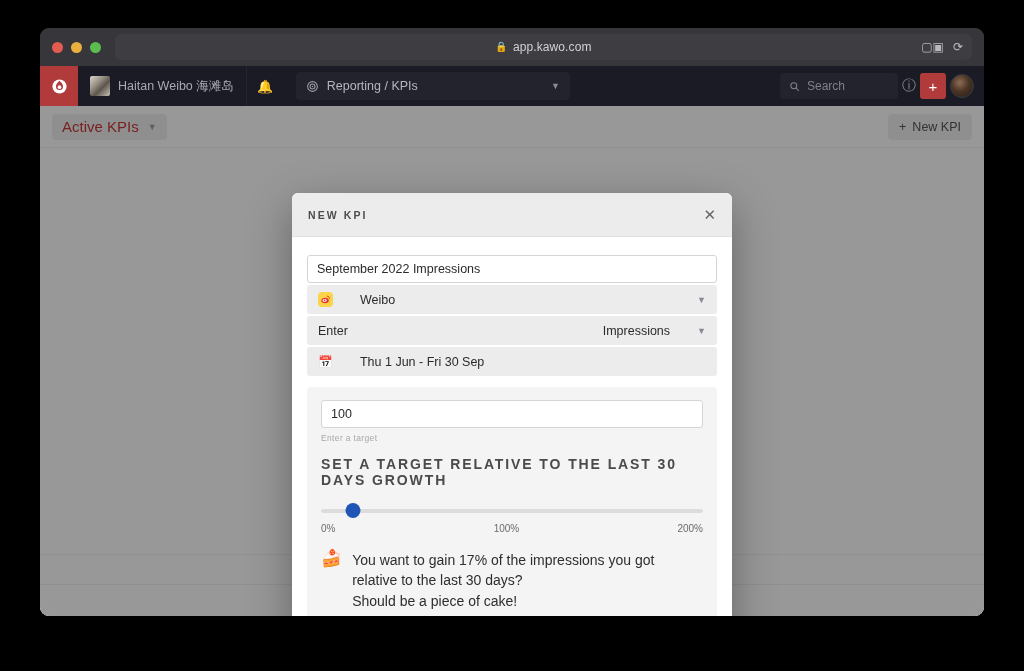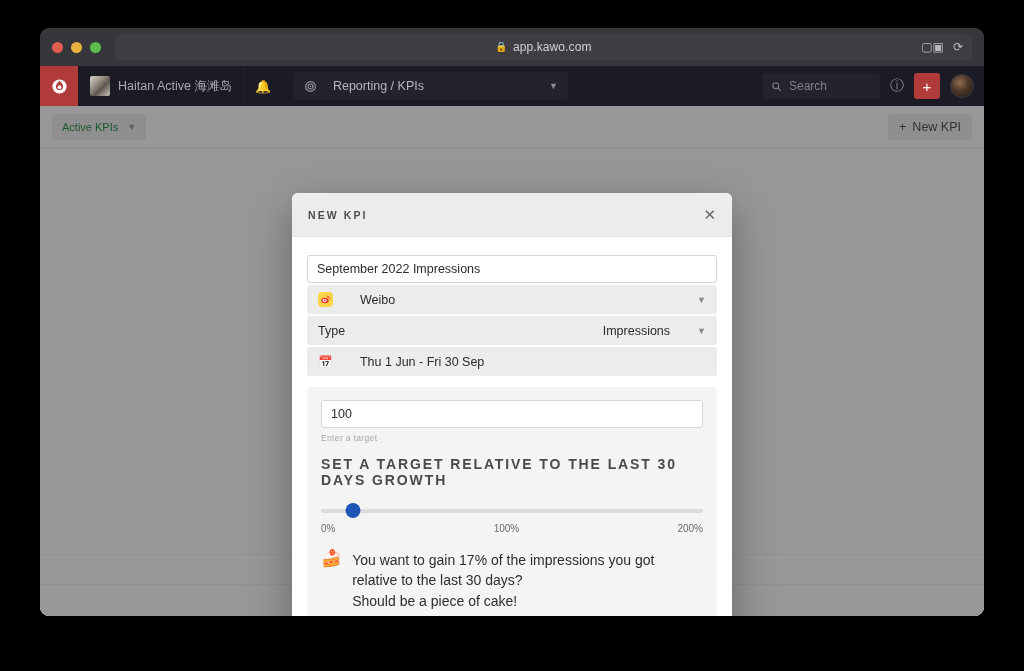--- a/index.html
+++ b/index.html
@@ -99,28 +99,28 @@
     border-left: 1px solid #24242f;
   }
 
   #nav-select {
     margin-left: 12px;
     width: 274px; height: 28px;
     background: #23232e;
     border-radius: 4px;
     display: flex; align-items: center;
     padding: 0 10px;
-    gap: 16px;
+    gap: 8px;
   }
   #nav-select-label { color: #b6b6c0; font-size: 12.5px; flex: 1; }
   .chev { color: #8a8a96; font-size: 9px; }
 
   #header-right {
     margin-left: auto; display: flex; align-items: center; height: 40px;
-    padding-right: 10px; gap: 10px;
+    padding-right: 10px; gap: 4px;
   }
   #search-box {
     width: 118px; height: 26px;
     background: #23232e; border-radius: 4px;
     display: flex; align-items: center; gap: 7px;
     padding: 0 9px;
   }
   #search-placeholder { color: #80808c; font-size: 12px; }
   #help-btn { color: #8a8a96; font-size: 14px; }
   #add-btn {
@@ -138,21 +138,21 @@
   #page-body { position: relative; height: 510px; background: #f4f4f4; }
   #page-toolbar {
     height: 42px; display: flex; align-items: center;
     padding: 0 12px; border-bottom: 1px solid #e2e2e2;
     background: #f4f4f4;
   }
   #kpi-filter {
     height: 26px; background: #e3e3e3; border-radius: 4px;
     display: flex; align-items: center; gap: 9px; padding: 0 10px;
   }
-  #kpi-filter-label { font-size: 11px; color: #15803d; }
+  #kpi-filter-label { font-size: 15px; color: #b91c1c; }
   #new-kpi-btn {
     margin-left: auto; height: 26px; background: #e3e3e3;
     border-radius: 4px; display: flex; align-items: center; gap: 6px;
     padding: 0 11px; font-size: 12.5px; color: #3b3b3b;
   }
   #empty-state {
     position: absolute; left: 0; right: 0; top: 232px;
     text-align: center; font-size: 12.5px; color: #4a4a4a;
   }
   #ghost-table {
@@ -287,21 +287,21 @@
       <div id="app-logo">
         <svg width="17" height="17" viewBox="0 0 24 24" aria-hidden="true">
           <circle cx="12" cy="12" r="10" fill="#ffffff"></circle>
           <path d="M12 4c-3 3-5 5-5 8a5 5 0 0 0 10 0c0-3-2-5-5-8z" fill="#b13a3a"></path>
           <circle cx="12" cy="13" r="2.6" fill="#ffffff"></circle>
         </svg>
       </div>
 
       <div id="workspace-chip">
         <span id="workspace-thumb"></span>
-        <span id="workspace-name">Haitan Active 海滩岛</span>
+        <span id="workspace-name">Haitan Weibo 海滩岛</span>
       </div>
 
       <div id="notif-btn">🔔</div>
 
       <div id="nav-select">
         <svg width="13" height="13" viewBox="0 0 24 24" aria-hidden="true">
           <circle cx="12" cy="12" r="9" fill="none" stroke="#9a9aa6" stroke-width="2"></circle>
           <circle cx="12" cy="12" r="4.5" fill="none" stroke="#9a9aa6" stroke-width="2"></circle>
           <circle cx="12" cy="12" r="1.4" fill="#9a9aa6"></circle>
         </svg>
@@ -366,21 +366,21 @@
                 <ellipse cx="10" cy="14" rx="4.4" ry="3.2" fill="#ffffff"></ellipse>
                 <circle cx="10" cy="14" r="1.8" fill="#e5322d"></circle>
                 <path d="M16 4.5a5.5 5.5 0 0 1 5 5" fill="none" stroke="#e5322d" stroke-width="2" stroke-linecap="round"></path>
               </svg>
             </span>
             <span class="grow">Weibo</span>
             <span class="chev">▼</span>
           </div>
 
           <div class="select-row">
-            <span class="grow">Type</span>
+            <span class="grow">Enter</span>
             <span class="value">Impressions</span>
             <span class="chev">▼</span>
           </div>
 
           <div class="select-row">
             <span class="cal-icon">📅</span>
             <span class="grow">Thu 1 Jun - Fri 30 Sep</span>
           </div>
 
           <div id="target-panel">

